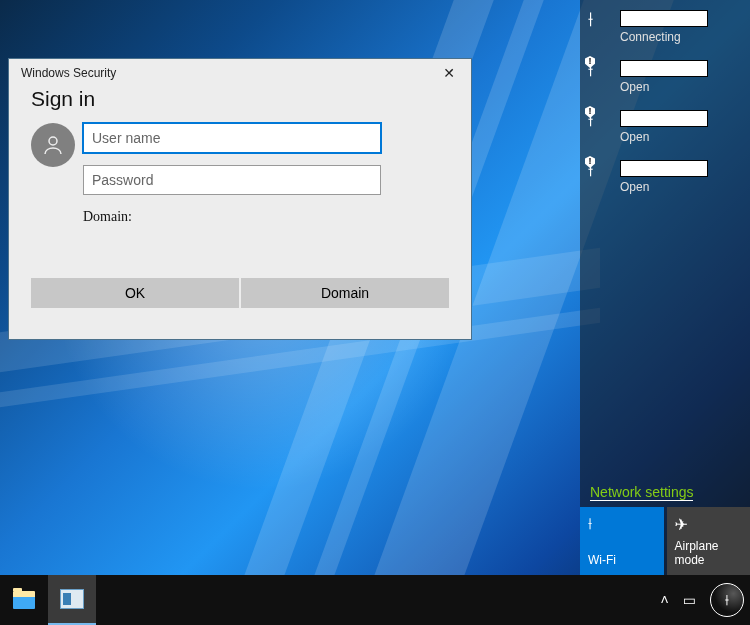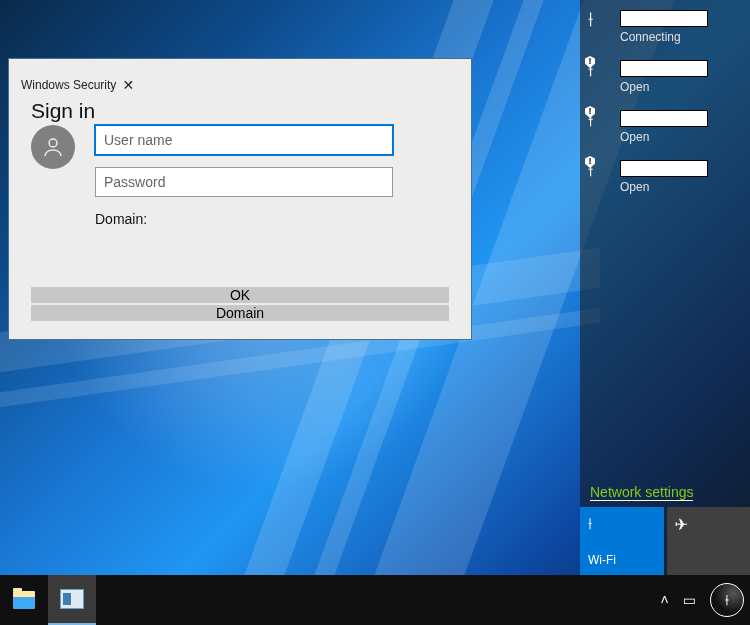--- a/index.html
+++ b/index.html
@@ -44,34 +44,34 @@
   .tile { flex:1; padding:8px; font-size:12px; color:#fff; display:flex; flex-direction:column; justify-content:space-between; }
   .tile.on { background:#0078d7; }
   .tile.off { background:#404040; }
   .tile-ico { font-size:16px; }
 
   
   .dialog {
     position:absolute; left:8px; top:58px; width:464px; height:282px;
     background:#ededed; border:1px solid #4a708b;
   }
-  .dlg-title { display:flex; align-items:center; justify-content:flex-start; padding:6px 10px 4px 12px; font-size:12px; color:#222;margin-top:12px; }
+  .dlg-title { display:flex; align-items:center; justify-content:space-between; padding:6px 10px 4px 12px; font-size:12px; color:#222; }
   .close-x { font-size:14px; padding:0 6px; cursor:pointer; font-family: sans-serif; }
   .dlg-body { padding: 2px 22px 0 22px; }
-  .signin-h { font-size:21px; font-weight:400; color:#111; margin-bottom:2px; }
-  .cred-row { display:flex; gap:20px; align-items:flex-start; }
+  .signin-h { font-size:21px; font-weight:400; color:#111; margin-bottom:12px; }
+  .cred-row { display:flex; gap:8px; align-items:flex-start; }
   .avatar { width:44px; height:44px; border-radius:50%; background:#808080; display:flex; align-items:center; justify-content:center; flex:0 0 44px; }
   .avatar svg { width:24px; height:24px; stroke:#ededed; fill:none; stroke-width:1.5; }
   .fields { flex:1; }
   .fld { width:298px; height:30px; padding:0 8px; font-size:14px; margin-bottom:12px; background:#fff; outline:none; }
   .fld.user { border:1px solid #0078d7; box-shadow:0 0 0 1px #0078d7; }
   .fld.pass { border:1px solid #999; }
   .fld::placeholder { color:#666; }
-  .domain-lbl { font-size:14px; color:#111; margin-top:2px; }
-  .dlg-buttons { position:absolute; bottom:18px; left:22px; right:22px; display:flex; gap:2px;flex-direction:column; }
+  .domain-lbl { font-size:14px; color:#111; margin-top:2px;font-family:Liberation Serif, serif; }
+  .dlg-buttons { position:absolute; bottom:31px; left:22px; right:22px; display:flex; gap:2px; }
   .btn { flex:1; height:30px; background:#c7c7c7; border:none; font-size:14px; cursor:pointer; }
 
   
   .taskbar { position:absolute; left:0; right:0; bottom:0; height:50px; background:#101010; display:flex; align-items:center; }
   .tb-left { display:flex; height:100%; }
   .tb-item { width:48px; height:100%; display:flex; align-items:center; justify-content:center; }
   .tb-item.active { background:#3a3a3a; border-bottom:2px solid #76b9ed; }
   .explorer-ico {
     width:22px; height:18px;
     background: linear-gradient(#ffe9a6 0 35%, #3fa9f5 35% 100%);
@@ -133,20 +133,21 @@
 
   <div class="net-settings">Network settings</div>
 
   <div class="net-tiles">
     <div class="tile on">
       <span class="tile-ico">⟊</span>
       <span>Wi-Fi</span>
     </div>
     <div class="tile off">
       <span class="tile-ico">✈</span>
+      <span>Airplane mode</span>
     </div>
   </div>
 </div>
 
 <div class="dialog">
   <div class="dlg-title">
     <span>Windows Security</span>
     <span class="close-x">✕</span>
   </div>
   <div class="dlg-body">

